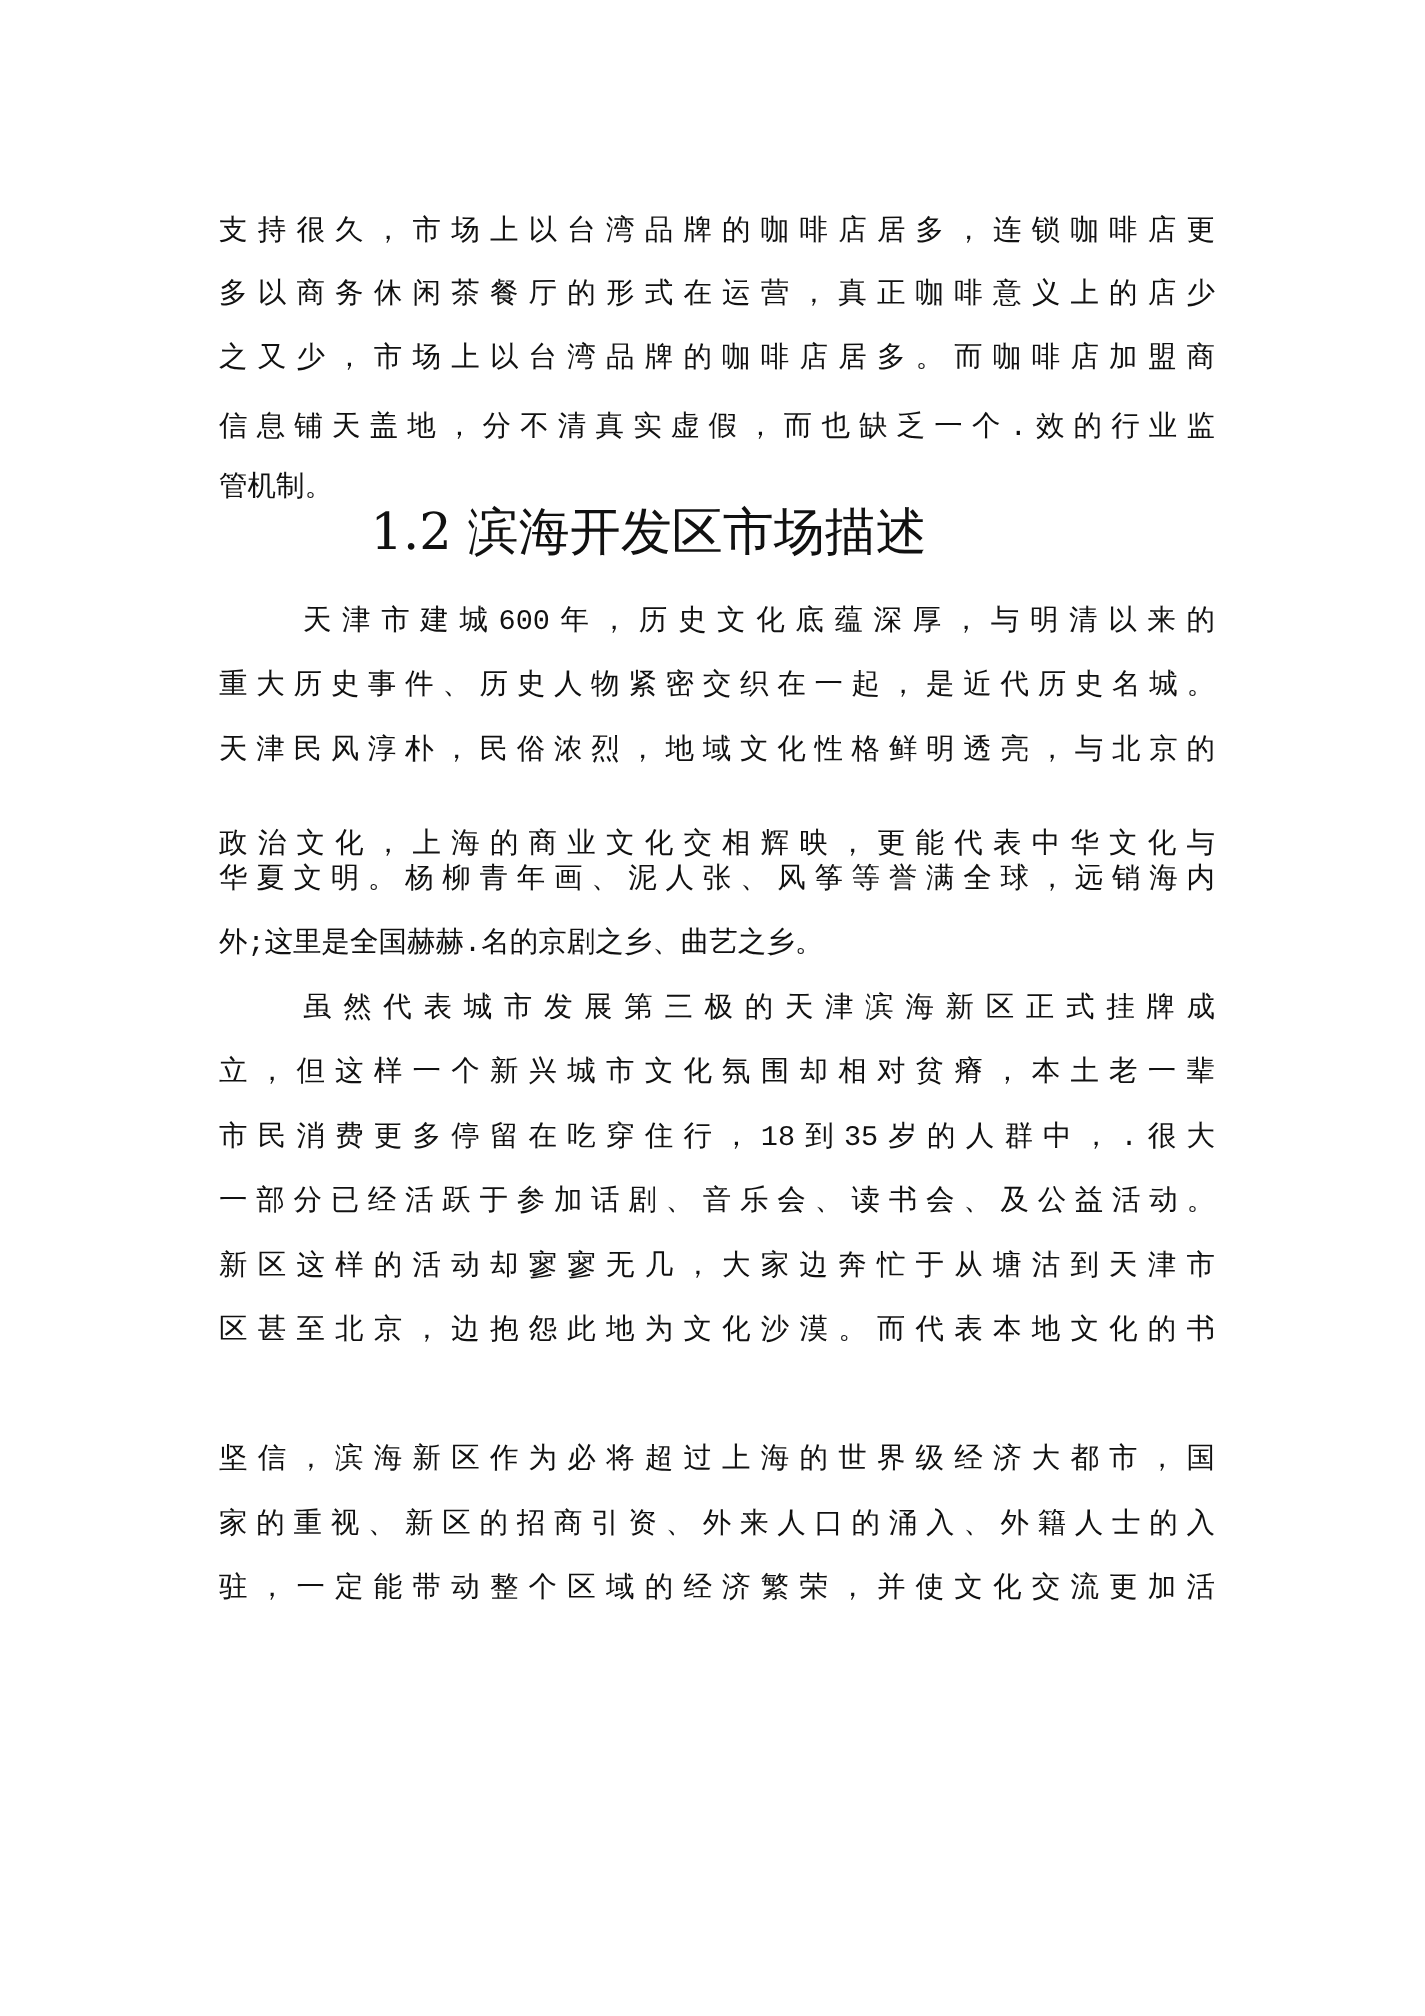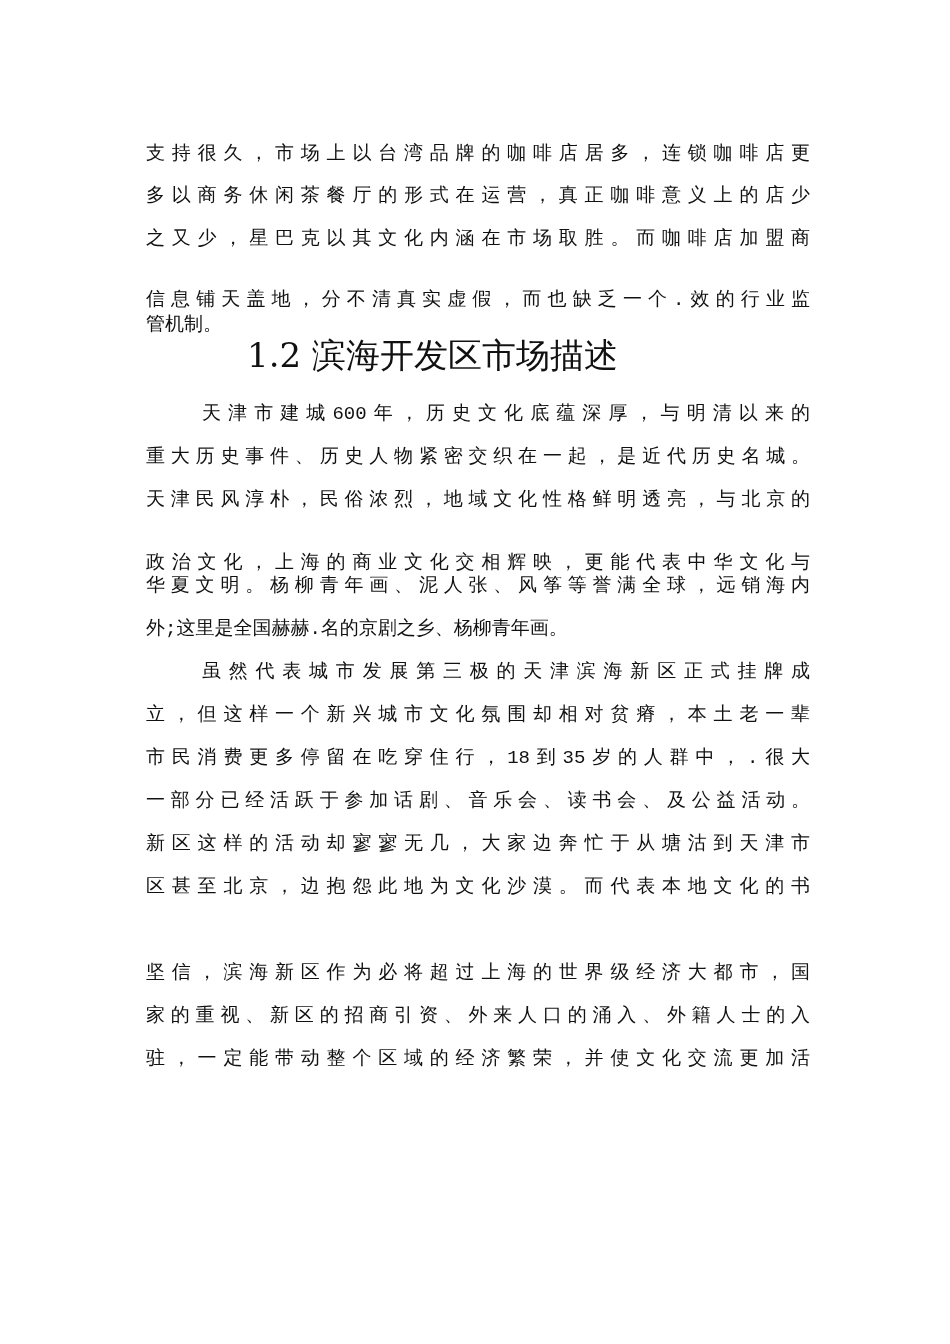--- a/index.html
+++ b/index.html
@@ -33,32 +33,32 @@
       white-space: nowrap;
     }
   </style>
 </head>
 <body>
 
 <div class="page">
 
   <div class="line" style="top:125px;">支持很久，市场上以台湾品牌的咖啡店居多，连锁咖啡店更</div>
   <div class="line" style="top:167px;">多以商务休闲茶餐厅的形式在运营，真正咖啡意义上的店少</div>
-  <div class="line" style="top:210px;">之又少，星巴克以其文化内涵在市场取胜。而咖啡店加盟商</div>
-  <div class="line" style="top:271px;">信息铺天盖地，分不清真实虚假，而也缺乏一个.效的行业监</div>
+  <div class="line" style="top:210px;">之又少，市场上以台湾品牌的咖啡店居多。而咖啡店加盟商</div>
+  <div class="line" style="top:256px;">信息铺天盖地，分不清真实虚假，而也缺乏一个.效的行业监</div>
   <div class="line last" style="top:296px;">管机制。</div>
 
   <div class="heading" style="top:340px;">1.2 滨海开发区市场描述</div>
 
   <div class="line indent" style="top:385px;">天津市建城600年，历史文化底蕴深厚，与明清以来的</div>
   <div class="line" style="top:428px;">重大历史事件、历史人物紧密交织在一起，是近代历史名城。</div>
   <div class="line" style="top:471px;">天津民风淳朴，民俗浓烈，地域文化性格鲜明透亮，与北京的</div>
   <div class="line" style="top:534px;">政治文化，上海的商业文化交相辉映，更能代表中华文化与</div>
   <div class="line" style="top:557px;">华夏文明。杨柳青年画、泥人张、风筝等誉满全球，远销海内</div>
-  <div class="line last" style="top:600px;">外;这里是全国赫赫.名的京剧之乡、杨柳青年画。</div>
+  <div class="line last" style="top:600px;">外;这里是全国赫赫.名的京剧之乡、曲艺之乡。</div>
 
   <div class="line indent" style="top:643px;">虽然代表城市发展第三极的天津滨海新区正式挂牌成</div>
   <div class="line" style="top:686px;">立，但这样一个新兴城市文化氛围却相对贫瘠，本土老一辈</div>
   <div class="line" style="top:729px;">市民消费更多停留在吃穿住行，18到35岁的人群中，.很大</div>
   <div class="line" style="top:772px;">一部分已经活跃于参加话剧、音乐会、读书会、及公益活动。</div>
   <div class="line" style="top:858px;">区甚至北京，边抱怨此地为文化沙漠。而代表本地文化的书</div>
   <div class="line" style="top:815px;">新区这样的活动却寥寥无几，大家边奔忙于从塘沽到天津市</div>
   <div class="line" style="top:944px;">坚信，滨海新区作为必将超过上海的世界级经济大都市，国</div>
   <div class="line" style="top:987px;">家的重视、新区的招商引资、外来人口的涌入、外籍人士的入</div>
   <div class="line" style="top:1030px;">驻，一定能带动整个区域的经济繁荣，并使文化交流更加活</div>

